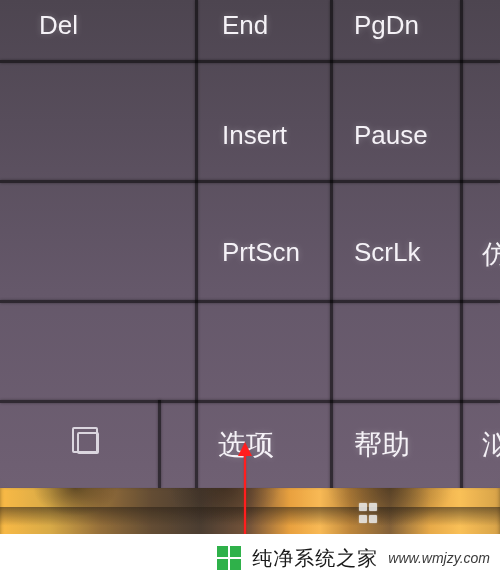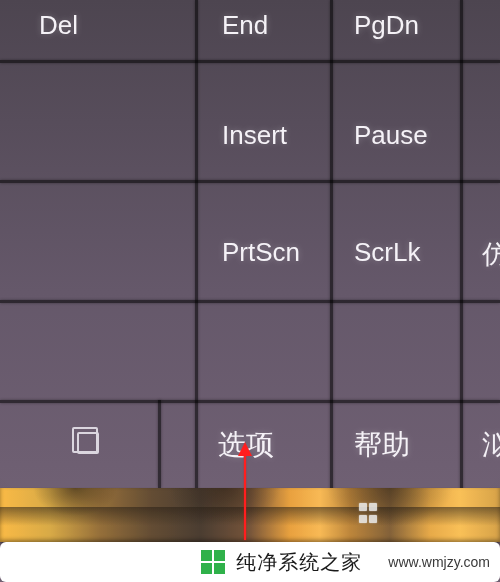--- a/index.html
+++ b/index.html
@@ -92,38 +92,37 @@
     .tray-icon span{
       width: 8px; height: 8px; margin:1px;
       background: #eee; border-radius:1px;
       box-shadow:0 0 2px rgba(255,255,255,0.6);
     }
 
     .watermark {
       position: absolute;
       left: 0; right: 0;
       bottom: 0;
-      height: 40px;
+      height: 48px;
       background: #fff;
       display: flex;
       align-items: center;
       justify-content: flex-end;
       padding: 0 10px;
       gap: 10px;
-      border-radius: 6px;
     }
     .wm-logo {
       width: 26px; height: 26px;
       display: flex; flex-wrap: wrap;
     }
     .wm-logo span { width: 11px; height: 11px; margin:1px; }
     .wm-q1{background:#2fb14a;} .wm-q2{background:#2fb14a;}
     .wm-q3{background:#2fb14a;} .wm-q4{background:#2fb14a;}
     .wm-name { font-size: 20px; color:#1a1a1a; font-weight:500; letter-spacing:1px;}
-    .wm-url  { font-size: 14px; color:#3a3a3a; margin-left:16px;}
+    .wm-url  { font-size: 14px; color:#3a3a3a; margin-left:0;font-style:italic;}
 
     .red-arrow {
       position: absolute;
       left: 244px;
       top: 454px;
       width: 2px;
       height: 86px;
       background: #ff1e1e;
       box-shadow: 0 0 2px rgba(255,0,0,0.6);
       pointer-events:none;

